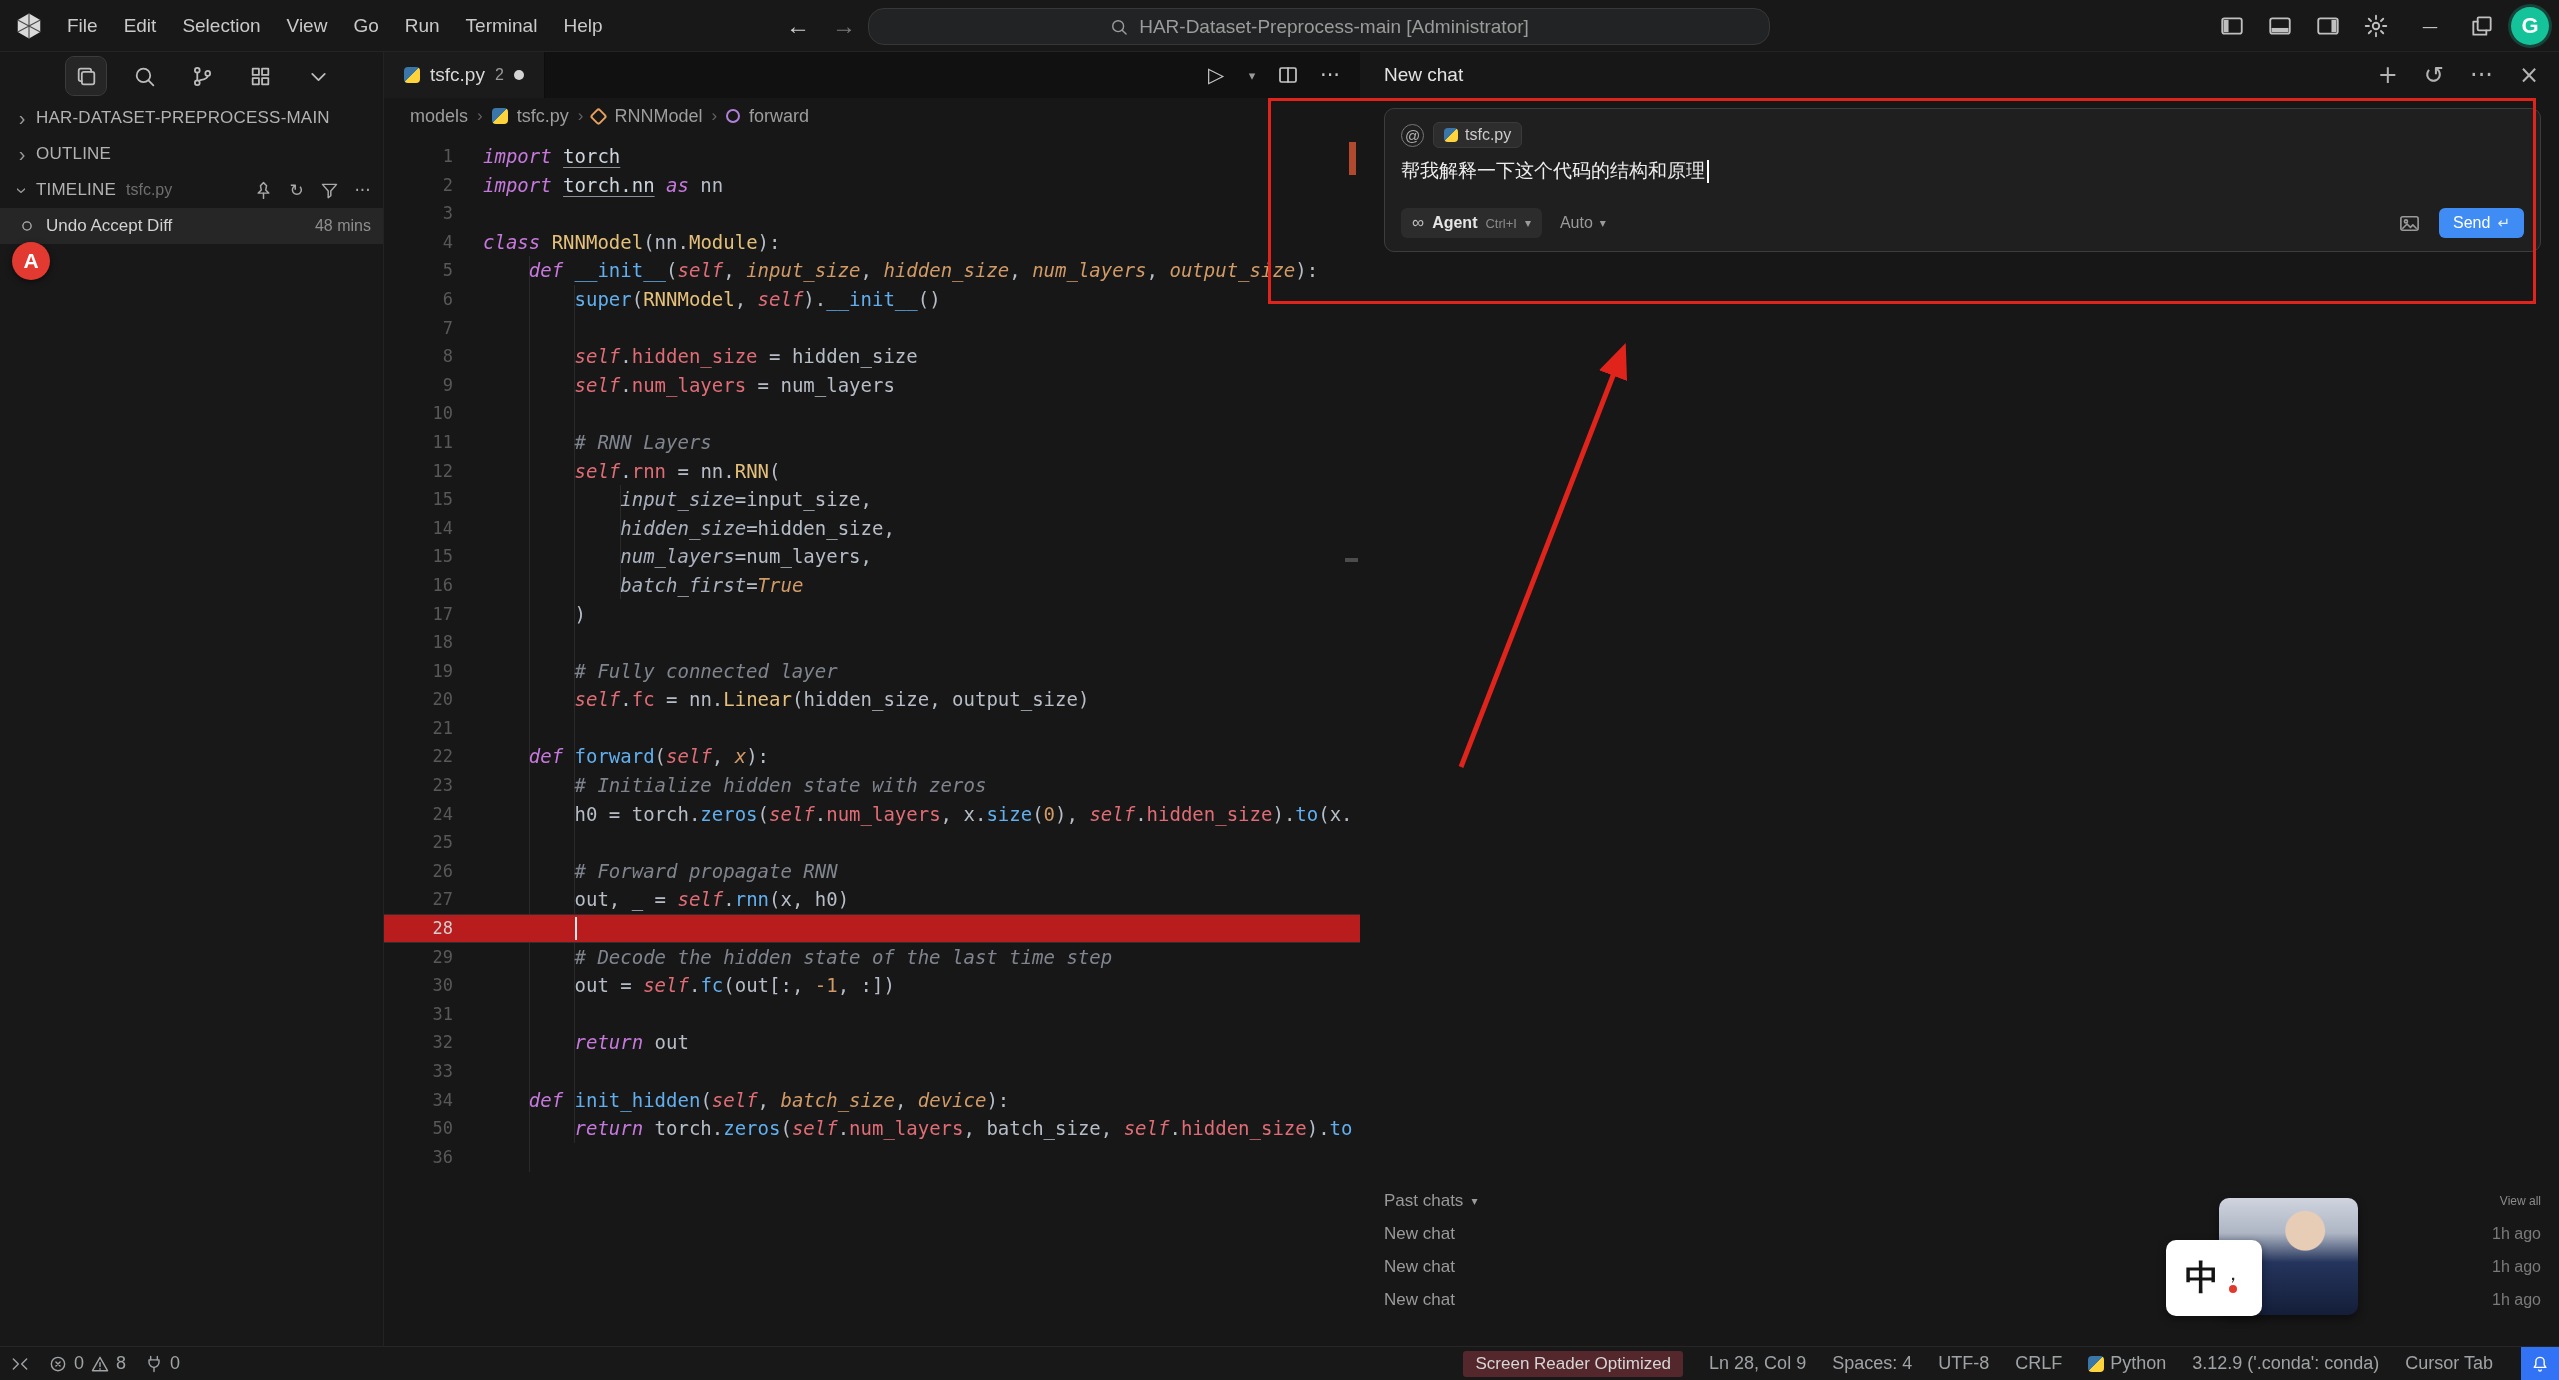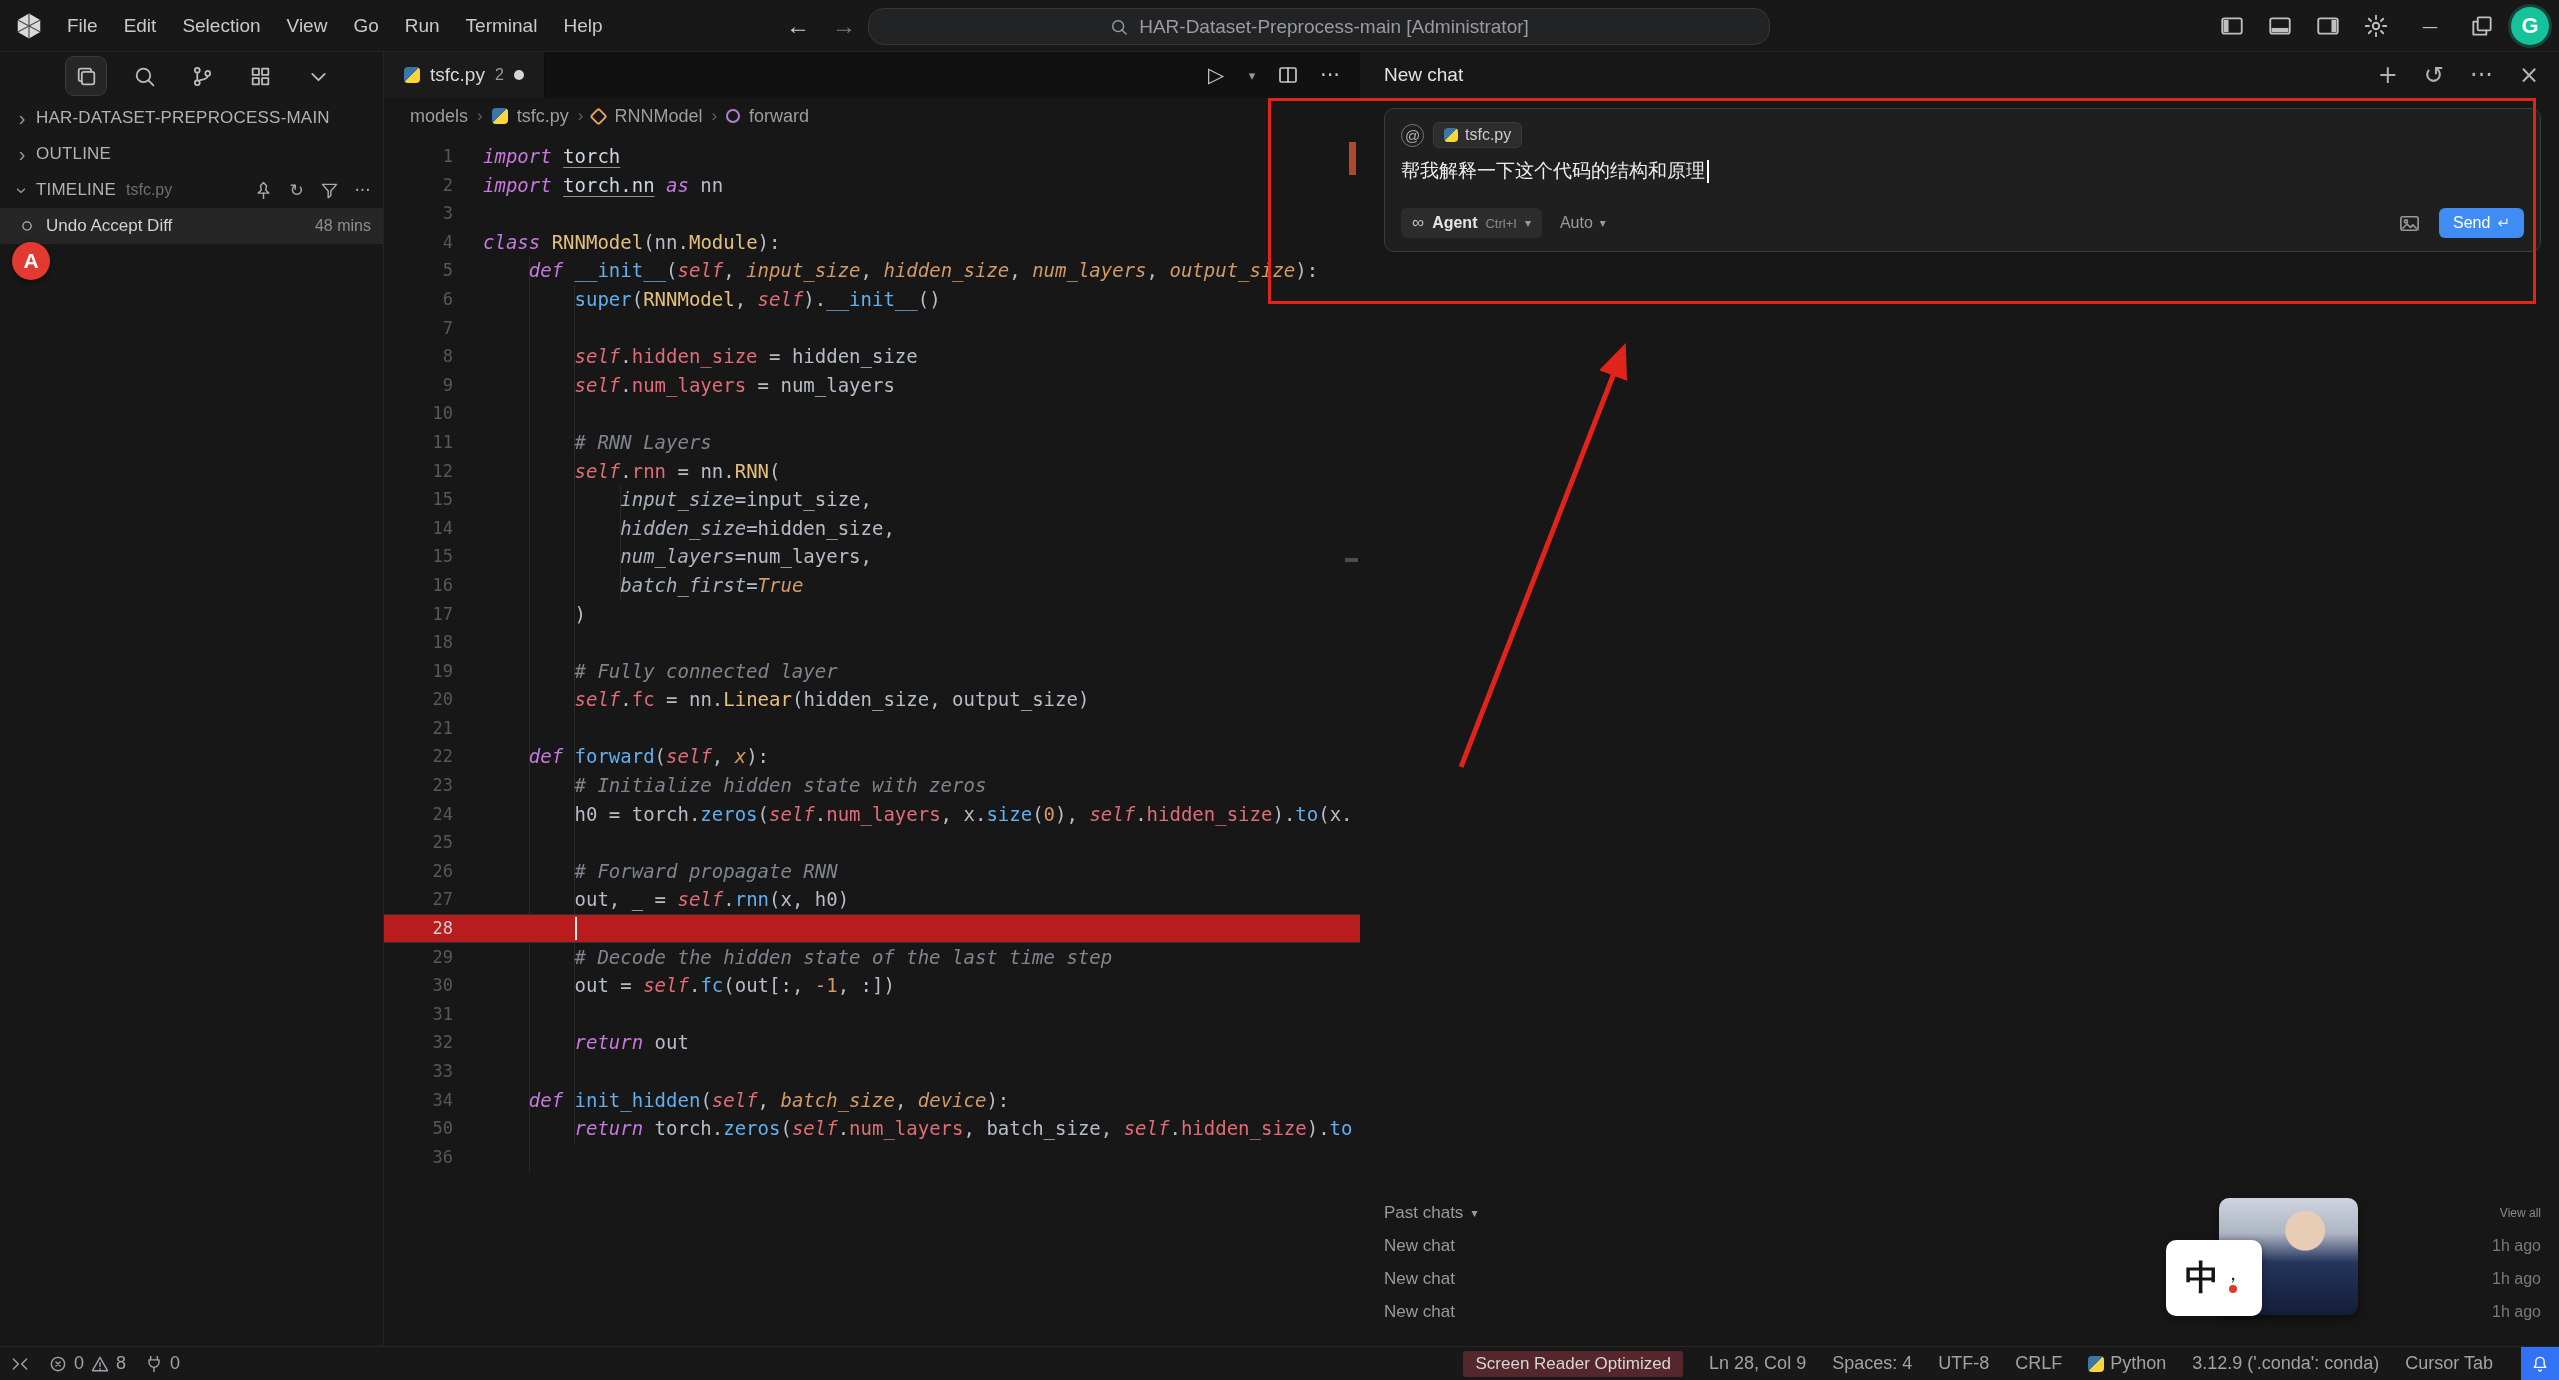--- a/index.html
+++ b/index.html
@@ -100,21 +100,21 @@
 .agent-pill .inf{font-size:17px;color:#bdbdbd}
 .agent-pill .ag{font-size:16px;color:#e6e6e6;font-weight:bold}
 .agent-pill .sc{font-size:13px;color:#8a8a8a}
 .chev-g{font-size:12px;color:#9a9a9a}
 .auto-sel{margin-left:18px;display:inline-flex;gap:7px;align-items:center;color:#9a9a9a;font-size:16px}
 .row3-right{margin-left:auto;display:flex;align-items:center;gap:18px}
 .row3-right .ico{width:23px;height:23px;color:#9a9a9a}
 .send-btn{display:inline-flex;align-items:center;gap:7px;background:#3f8cf5;color:#fff;border-radius:6px;padding:6px 14px;font-size:16px}
 .send-btn .ret{opacity:.85;font-size:15px}
 
-.past{position:absolute;left:24px;right:18px;bottom:18px}
+.past{position:absolute;left:24px;right:18px;bottom:30px}
 .past-head{height:33px;display:flex;align-items:center;color:#9a9a9a;font-size:17px}
 .past-head .chev-g{margin-left:8px}
 .view-all{margin-left:auto;color:#8b8b8b;font-size:12px}
 .past-item{height:33px;display:flex;align-items:center;color:#9a9a9a;font-size:17px}
 .past-item .when{margin-left:auto;color:#7a7a7a;font-size:16px}
 
 
 .statusbar{height:34px;background:#181818;border-top:1px solid #262626;display:flex;align-items:center;font-size:18px;color:#9fa3a6;padding-left:10px}
 .sb-left{display:flex;align-items:center;gap:18px}
 .sb-item{display:inline-flex;align-items:center;gap:6px}

